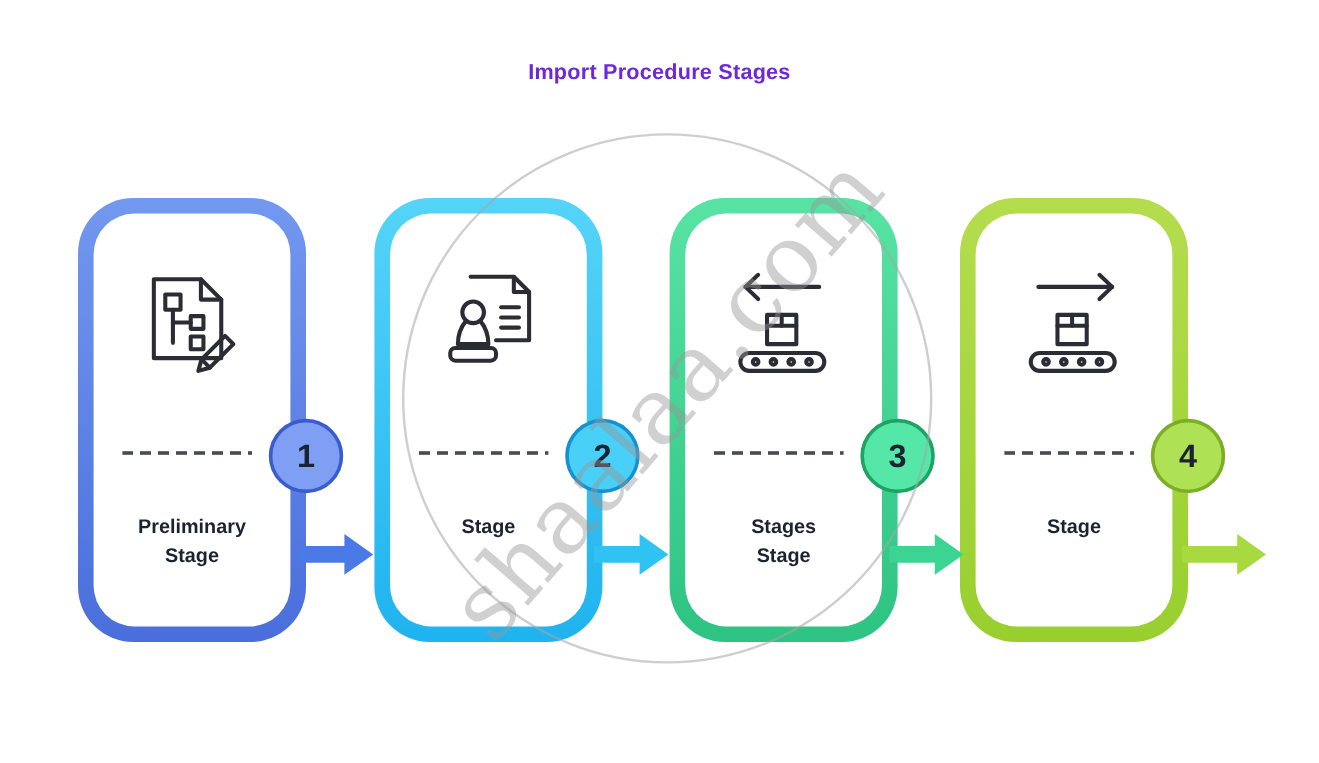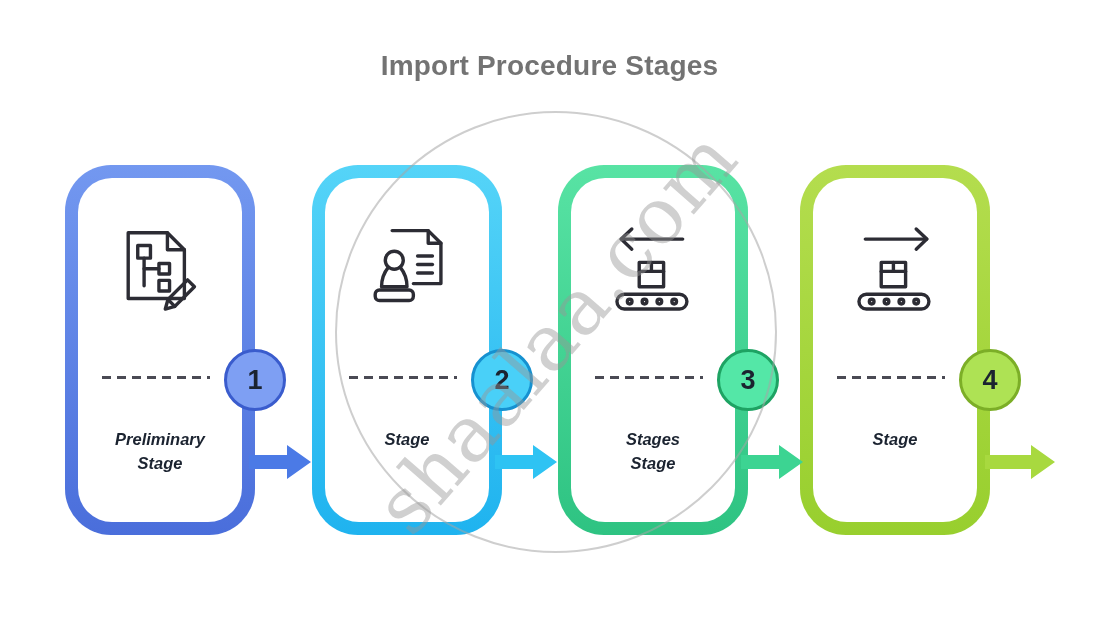--- a/index.html
+++ b/index.html
@@ -2,21 +2,21 @@
 <html><head>
 <meta charset="utf-8">
 <style>
   html,body{margin:0;padding:0;background:#ffffff;}
   .canvas{
     position:relative;width:1099px;height:636px;background:#ffffff;overflow:hidden;
     font-family:"Liberation Sans",sans-serif;
   }
   .title{
     position:absolute;top:50px;left:0;width:100%;margin:0;text-align:center;
-    font-size:28px;font-weight:bold;color:#737373;letter-spacing:.2px;
+    font-size:18px;font-weight:bold;color:#6d28d9;letter-spacing:.2px;
   }
   
   .stage-card{
     position:absolute;top:165px;width:190px;height:370px;border-radius:46px;
     background:linear-gradient(180deg,var(--top),var(--bottom));
     box-sizing:border-box;padding:13px;z-index:1;
   }
   .card-body{
     position:relative;width:100%;height:100%;background:#ffffff;border-radius:34px;
   }
@@ -27,21 +27,21 @@
   }
   .icon-wrap svg{width:100%;height:100%;}
   .dash-line{
     position:absolute;top:198px;left:24px;width:108px;height:2.5px;
     background:repeating-linear-gradient(90deg,#4a4a54 0 9px,transparent 9px 15px);
   }
   .stage-label{
     position:absolute;top:250px;left:0;width:100%;text-align:center;
     font-size:16.5px;font-weight:bold;color:#1b2330;line-height:1.45;
   }
-  .stage-label span{display:block;font-style:italic;}
+  .stage-label span{display:block;}
   .num-circle{
     position:absolute;top:171px;right:-44px;width:62px;height:62px;border-radius:50%;
     background:var(--circle);border:3px solid var(--circle_border);
     display:flex;align-items:center;justify-content:center;
     font-size:27px;font-weight:bold;color:#1b2330;z-index:6;box-sizing:border-box;
   }
   
   .connector{position:absolute;top:443px;height:38px;z-index:4;}
   .connector svg{display:block;width:100%;height:100%;}
   .arr-1{left:249px;width:64px;} .arr-2{left:495px;width:64px;}

